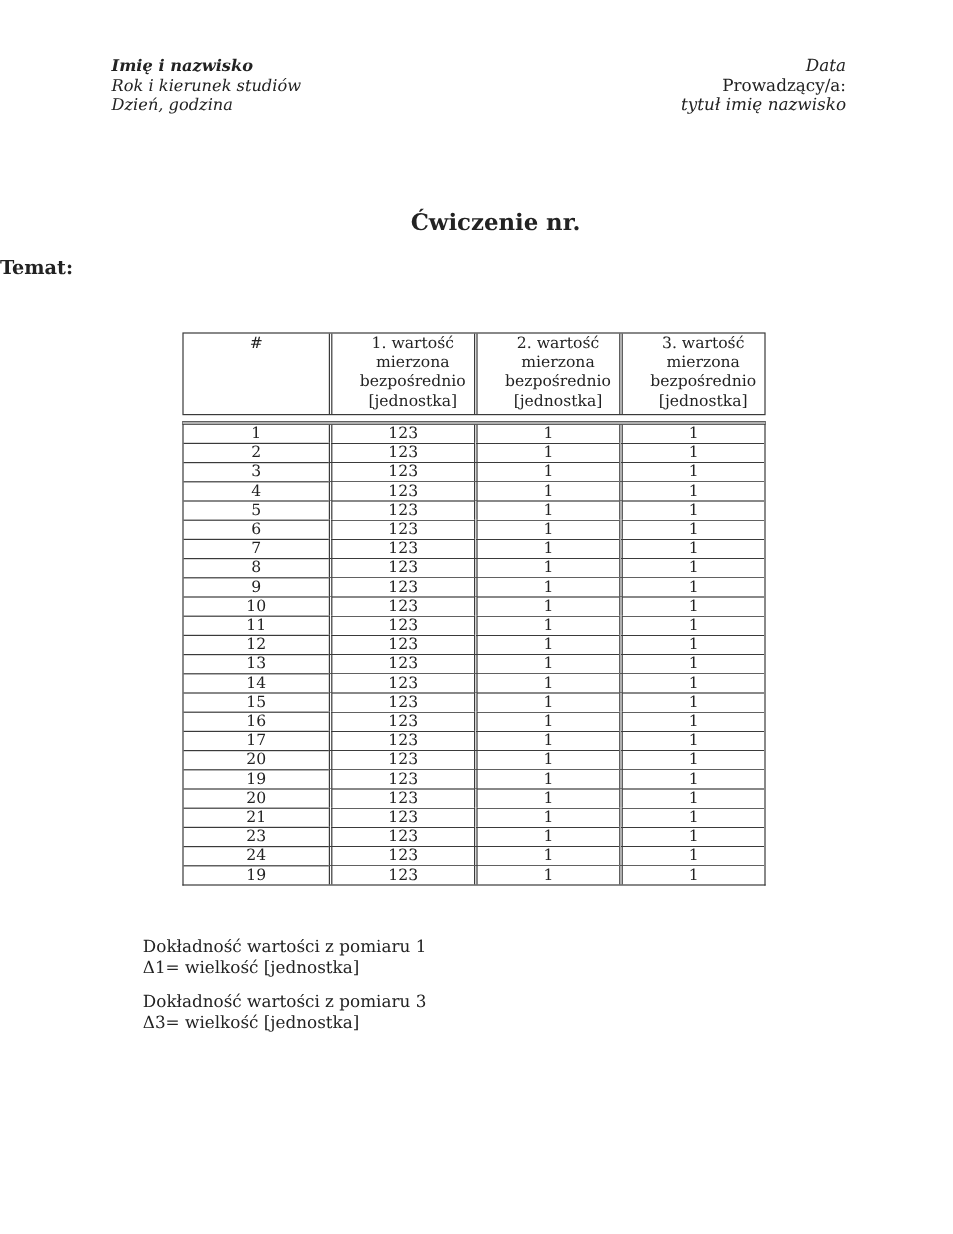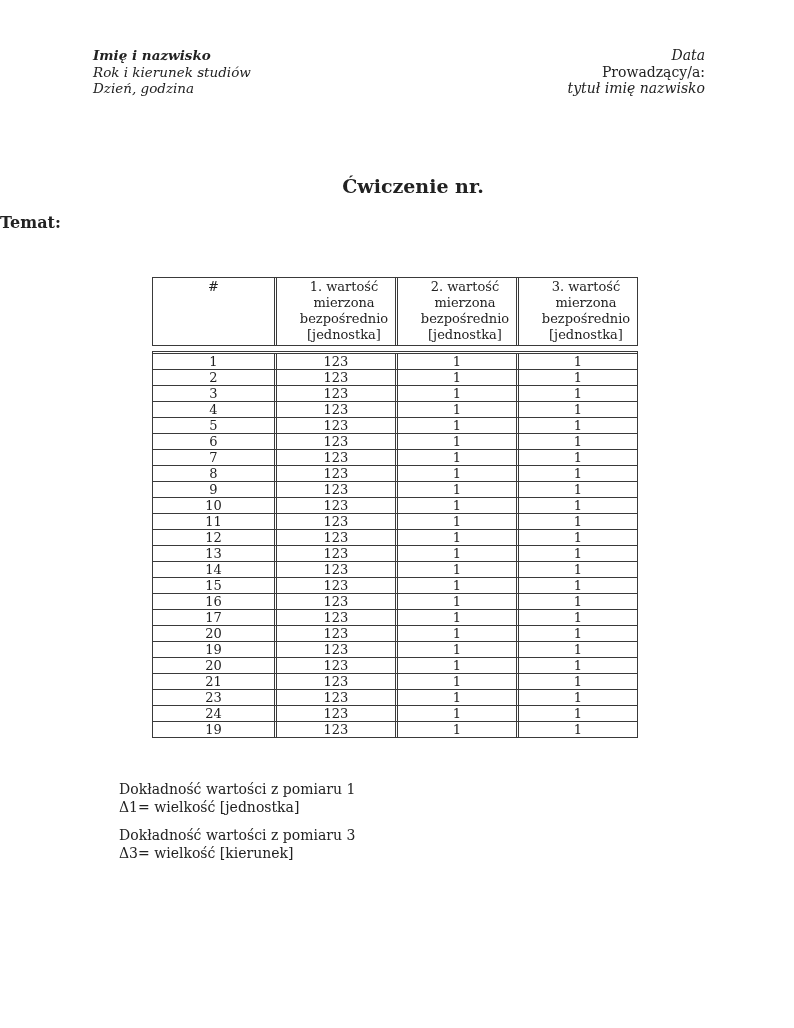--- a/index.html
+++ b/index.html
@@ -287,15 +287,15 @@
   </table>
 </div>
 
 <div class="notes">
   <div class="note-group">
     <div>Dokładność wartości z pomiaru 1</div>
     <div>Δ1= wielkość [jednostka]</div>
   </div>
   <div class="note-group">
     <div>Dokładność wartości z pomiaru 3</div>
-    <div>Δ3= wielkość [kierunek]</div>
+    <div>Δ3= wielkość [jednostka]</div>
   </div>
 </div>
 
 </body></html>

